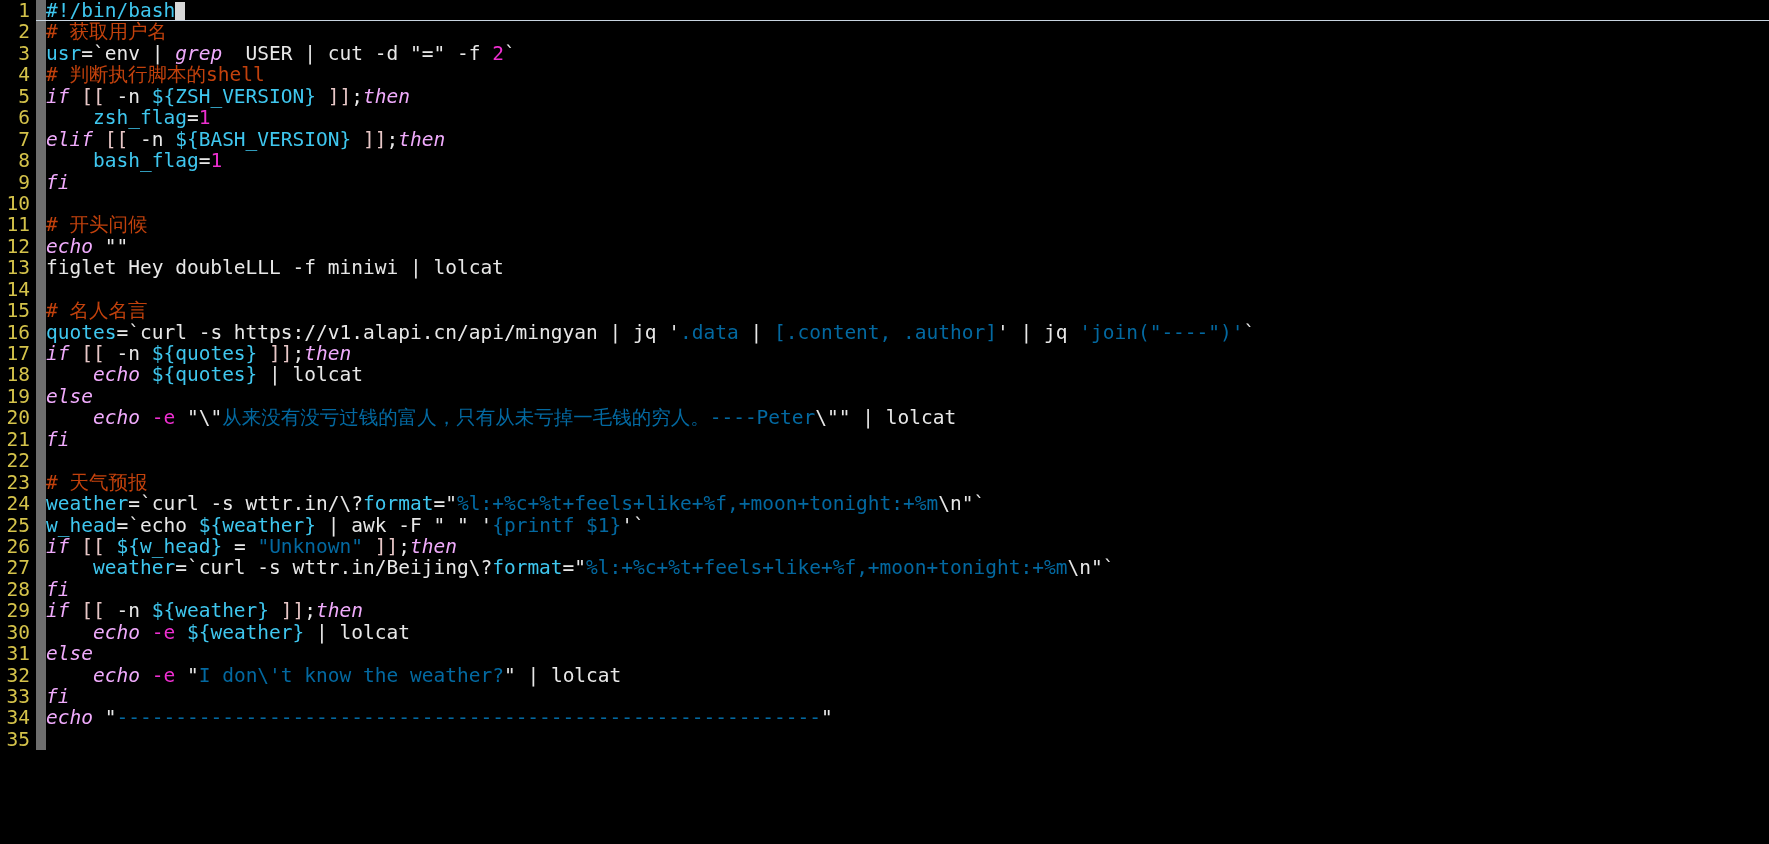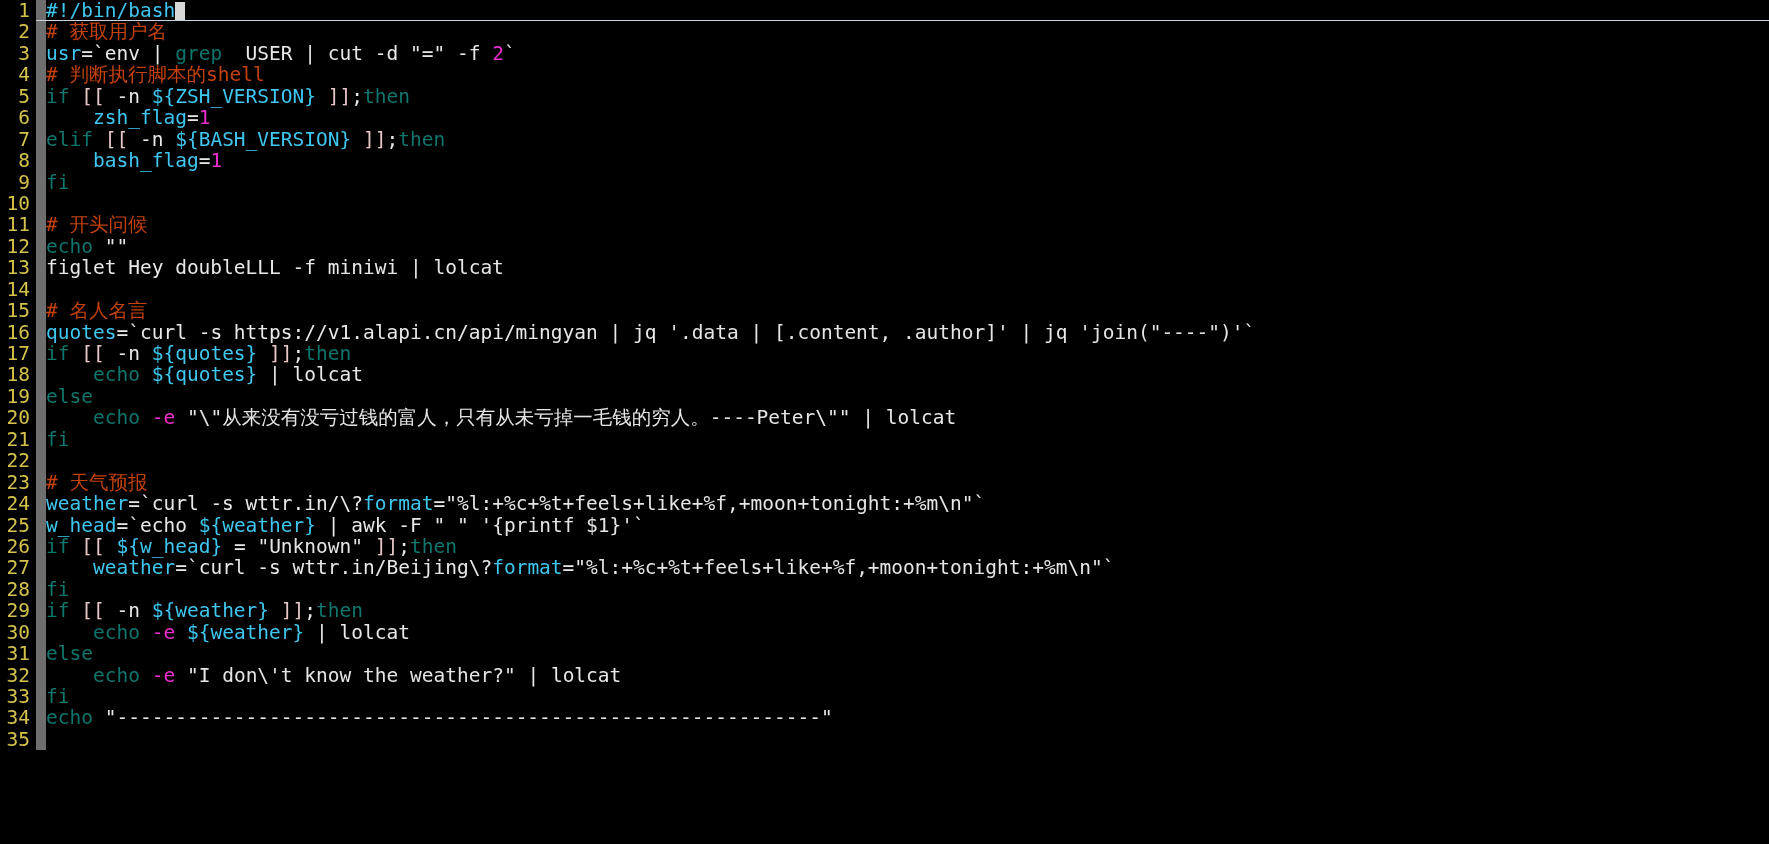--- a/index.html
+++ b/index.html
@@ -80,23 +80,23 @@
     display: inline-block;
     width: 10px;
     height: 18px;
     background: #d8d8d8;
     vertical-align: -3px;
   }
 
   
   .t-plain    { color: #e8e8e8; }
   .t-comment  { color: #c2410c; }
-  .t-keyword  { color: #0f766e; }
+  .t-keyword  { color: #f0abfc; font-style: italic; }
   .t-var      { color: #3fc7ef; }
-  .t-string   { color: #e5e5e5; }
+  .t-string   { color: #0369a1; }
   .t-num      { color: #ee2fd0; }
   .t-flag     { color: #ee2fd0; }
   .t-bracket  { color: #e8c7c7; }
 </style>
 </head>
 <body>
 
 <div id="editor">
   <div class="code-area" id="code-area"><div class="line cursor-line"><span class="ln">1</span><span class="fold"></span><span class="cursor-rule"></span><span class="content"><span class="t-var">#!/bin/bash</span><span class="caret"></span></span></div><div class="line"><span class="ln">2</span><span class="fold"></span><span class="content"><span class="t-comment"># 获取用户名</span></span></div><div class="line"><span class="ln">3</span><span class="fold"></span><span class="content"><span class="t-var">usr</span><span class="t-plain">=</span><span class="t-plain">`env </span><span class="t-plain">| </span><span class="t-keyword">grep</span><span class="t-plain">  USER | cut </span><span class="t-plain">-d</span><span class="t-plain"> </span><span class="t-plain">"="</span><span class="t-plain"> -f </span><span class="t-num">2</span><span class="t-plain">`</span></span></div><div class="line"><span class="ln">4</span><span class="fold"></span><span class="content"><span class="t-comment"># 判断执行脚本的shell</span></span></div><div class="line"><span class="ln">5</span><span class="fold"></span><span class="content"><span class="t-keyword">if</span><span class="t-plain"> </span><span class="t-bracket">[[</span><span class="t-plain"> -n </span><span class="t-var">${ZSH_VERSION}</span><span class="t-plain"> </span><span class="t-bracket">]]</span><span class="t-plain">;</span><span class="t-keyword">then</span></span></div><div class="line"><span class="ln">6</span><span class="fold"></span><span class="content"><span class="t-plain">    </span><span class="t-var">zsh_flag</span><span class="t-plain">=</span><span class="t-num">1</span></span></div><div class="line"><span class="ln">7</span><span class="fold"></span><span class="content"><span class="t-keyword">elif</span><span class="t-plain"> </span><span class="t-bracket">[[</span><span class="t-plain"> -n </span><span class="t-var">${BASH_VERSION}</span><span class="t-plain"> </span><span class="t-bracket">]]</span><span class="t-plain">;</span><span class="t-keyword">then</span></span></div><div class="line"><span class="ln">8</span><span class="fold"></span><span class="content"><span class="t-plain">    </span><span class="t-var">bash_flag</span><span class="t-plain">=</span><span class="t-num">1</span></span></div><div class="line"><span class="ln">9</span><span class="fold"></span><span class="content"><span class="t-keyword">fi</span></span></div><div class="line"><span class="ln">10</span><span class="fold"></span><span class="content"></span></div><div class="line"><span class="ln">11</span><span class="fold"></span><span class="content"><span class="t-comment"># 开头问候</span></span></div><div class="line"><span class="ln">12</span><span class="fold"></span><span class="content"><span class="t-keyword">echo</span><span class="t-plain"> </span><span class="t-plain">""</span></span></div><div class="line"><span class="ln">13</span><span class="fold"></span><span class="content"><span class="t-plain">figlet Hey doubleLLL -f miniwi | lolcat</span></span></div><div class="line"><span class="ln">14</span><span class="fold"></span><span class="content"></span></div><div class="line"><span class="ln">15</span><span class="fold"></span><span class="content"><span class="t-comment"># 名人名言</span></span></div><div class="line"><span class="ln">16</span><span class="fold"></span><span class="content"><span class="t-var">quotes</span><span class="t-plain">=</span><span class="t-plain">`curl -s https://v1.alapi.cn/api/mingyan | jq </span><span class="t-plain">'</span><span class="t-string">.data</span><span class="t-plain"> | </span><span class="t-string">[.content, .author]</span><span class="t-plain">'</span><span class="t-plain"> | jq </span><span class="t-string">'join("----")'</span><span class="t-plain">`</span></span></div><div class="line"><span class="ln">17</span><span class="fold"></span><span class="content"><span class="t-keyword">if</span><span class="t-plain"> </span><span class="t-bracket">[[</span><span class="t-plain"> -n </span><span class="t-var">${quotes}</span><span class="t-plain"> </span><span class="t-bracket">]]</span><span class="t-plain">;</span><span class="t-keyword">then</span></span></div><div class="line"><span class="ln">18</span><span class="fold"></span><span class="content"><span class="t-plain">    </span><span class="t-keyword">echo</span><span class="t-plain"> </span><span class="t-var">${quotes}</span><span class="t-plain"> | lolcat</span></span></div><div class="line"><span class="ln">19</span><span class="fold"></span><span class="content"><span class="t-keyword">else</span></span></div><div class="line"><span class="ln">20</span><span class="fold"></span><span class="content"><span class="t-plain">    </span><span class="t-keyword">echo</span><span class="t-plain"> </span><span class="t-flag">-e</span><span class="t-plain"> </span><span class="t-plain">"</span><span class="t-plain">\"</span><span class="t-string">从来没有没亏过钱的富人，只有从未亏掉一毛钱的穷人。----Peter</span><span class="t-plain">\""</span><span class="t-plain"> | lolcat</span></span></div><div class="line"><span class="ln">21</span><span class="fold"></span><span class="content"><span class="t-keyword">fi</span></span></div><div class="line"><span class="ln">22</span><span class="fold"></span><span class="content"></span></div><div class="line"><span class="ln">23</span><span class="fold"></span><span class="content"><span class="t-comment"># 天气预报</span></span></div><div class="line"><span class="ln">24</span><span class="fold"></span><span class="content"><span class="t-var">weather</span><span class="t-plain">=</span><span class="t-plain">`curl -s wttr.in/\?</span><span class="t-var">format</span><span class="t-plain">=</span><span class="t-plain">"</span><span class="t-string">%l:+%c+%t+feels+like+%f,+moon+tonight:+%m</span><span class="t-plain">\n</span><span class="t-plain">"</span><span class="t-plain">`</span></span></div><div class="line"><span class="ln">25</span><span class="fold"></span><span class="content"><span class="t-var">w_head</span><span class="t-plain">=</span><span class="t-plain">`echo </span><span class="t-var">${weather}</span><span class="t-plain"> | awk -F </span><span class="t-plain">" "</span><span class="t-plain"> </span><span class="t-plain">'</span><span class="t-string">{printf $1}</span><span class="t-plain">'</span><span class="t-plain">`</span></span></div><div class="line"><span class="ln">26</span><span class="fold"></span><span class="content"><span class="t-keyword">if</span><span class="t-plain"> </span><span class="t-bracket">[[</span><span class="t-plain"> </span><span class="t-var">${w_head}</span><span class="t-plain"> </span><span class="t-plain">=</span><span class="t-plain"> </span><span class="t-string">"Unknown"</span><span class="t-plain"> </span><span class="t-bracket">]]</span><span class="t-plain">;</span><span class="t-keyword">then</span></span></div><div class="line"><span class="ln">27</span><span class="fold"></span><span class="content"><span class="t-plain">    </span><span class="t-var">weather</span><span class="t-plain">=</span><span class="t-plain">`curl -s wttr.in/Beijing\?</span><span class="t-var">format</span><span class="t-plain">=</span><span class="t-plain">"</span><span class="t-string">%l:+%c+%t+feels+like+%f,+moon+tonight:+%m</span><span class="t-plain">\n</span><span class="t-plain">"</span><span class="t-plain">`</span></span></div><div class="line"><span class="ln">28</span><span class="fold"></span><span class="content"><span class="t-keyword">fi</span></span></div><div class="line"><span class="ln">29</span><span class="fold"></span><span class="content"><span class="t-keyword">if</span><span class="t-plain"> </span><span class="t-bracket">[[</span><span class="t-plain"> -n </span><span class="t-var">${weather}</span><span class="t-plain"> </span><span class="t-bracket">]]</span><span class="t-plain">;</span><span class="t-keyword">then</span></span></div><div class="line"><span class="ln">30</span><span class="fold"></span><span class="content"><span class="t-plain">    </span><span class="t-keyword">echo</span><span class="t-plain"> </span><span class="t-flag">-e</span><span class="t-plain"> </span><span class="t-var">${weather}</span><span class="t-plain"> | lolcat</span></span></div><div class="line"><span class="ln">31</span><span class="fold"></span><span class="content"><span class="t-keyword">else</span></span></div><div class="line"><span class="ln">32</span><span class="fold"></span><span class="content"><span class="t-plain">    </span><span class="t-keyword">echo</span><span class="t-plain"> </span><span class="t-flag">-e</span><span class="t-plain"> </span><span class="t-plain">"</span><span class="t-string">I don\'t know the weather?</span><span class="t-plain">"</span><span class="t-plain"> | lolcat</span></span></div><div class="line"><span class="ln">33</span><span class="fold"></span><span class="content"><span class="t-keyword">fi</span></span></div><div class="line"><span class="ln">34</span><span class="fold"></span><span class="content"><span class="t-keyword">echo</span><span class="t-plain"> </span><span class="t-plain">"</span><span class="t-string">------------------------------------------------------------</span><span class="t-plain">"</span></span></div><div class="line"><span class="ln">35</span><span class="fold"></span><span class="content"></span></div></div>
 </div>

